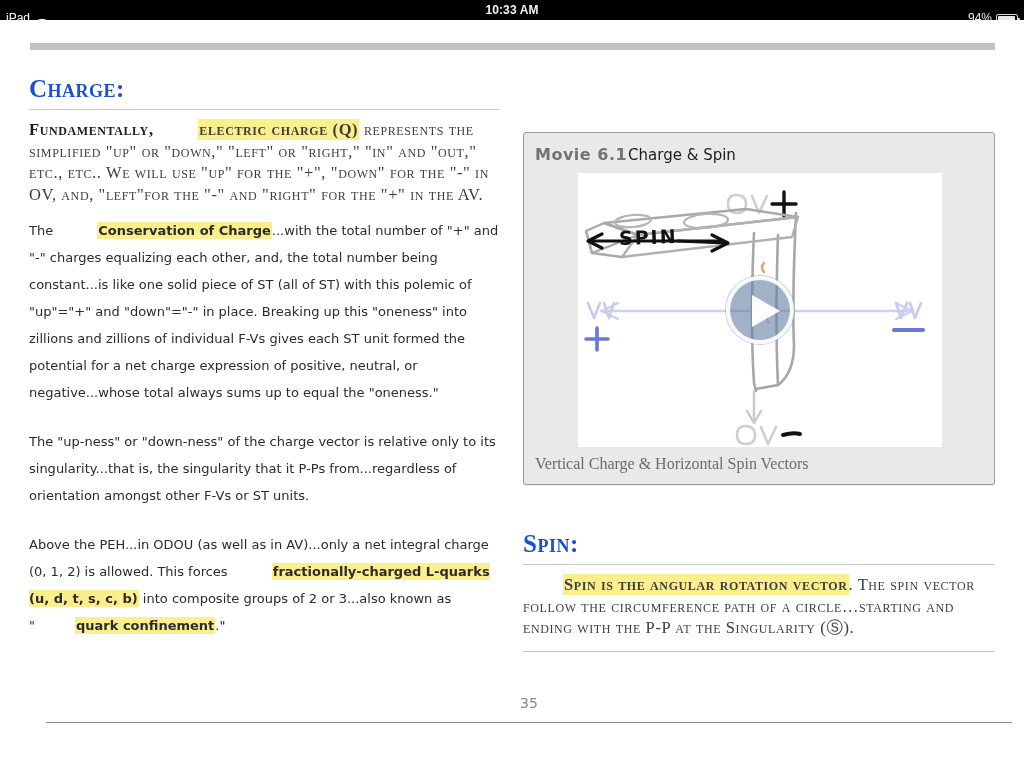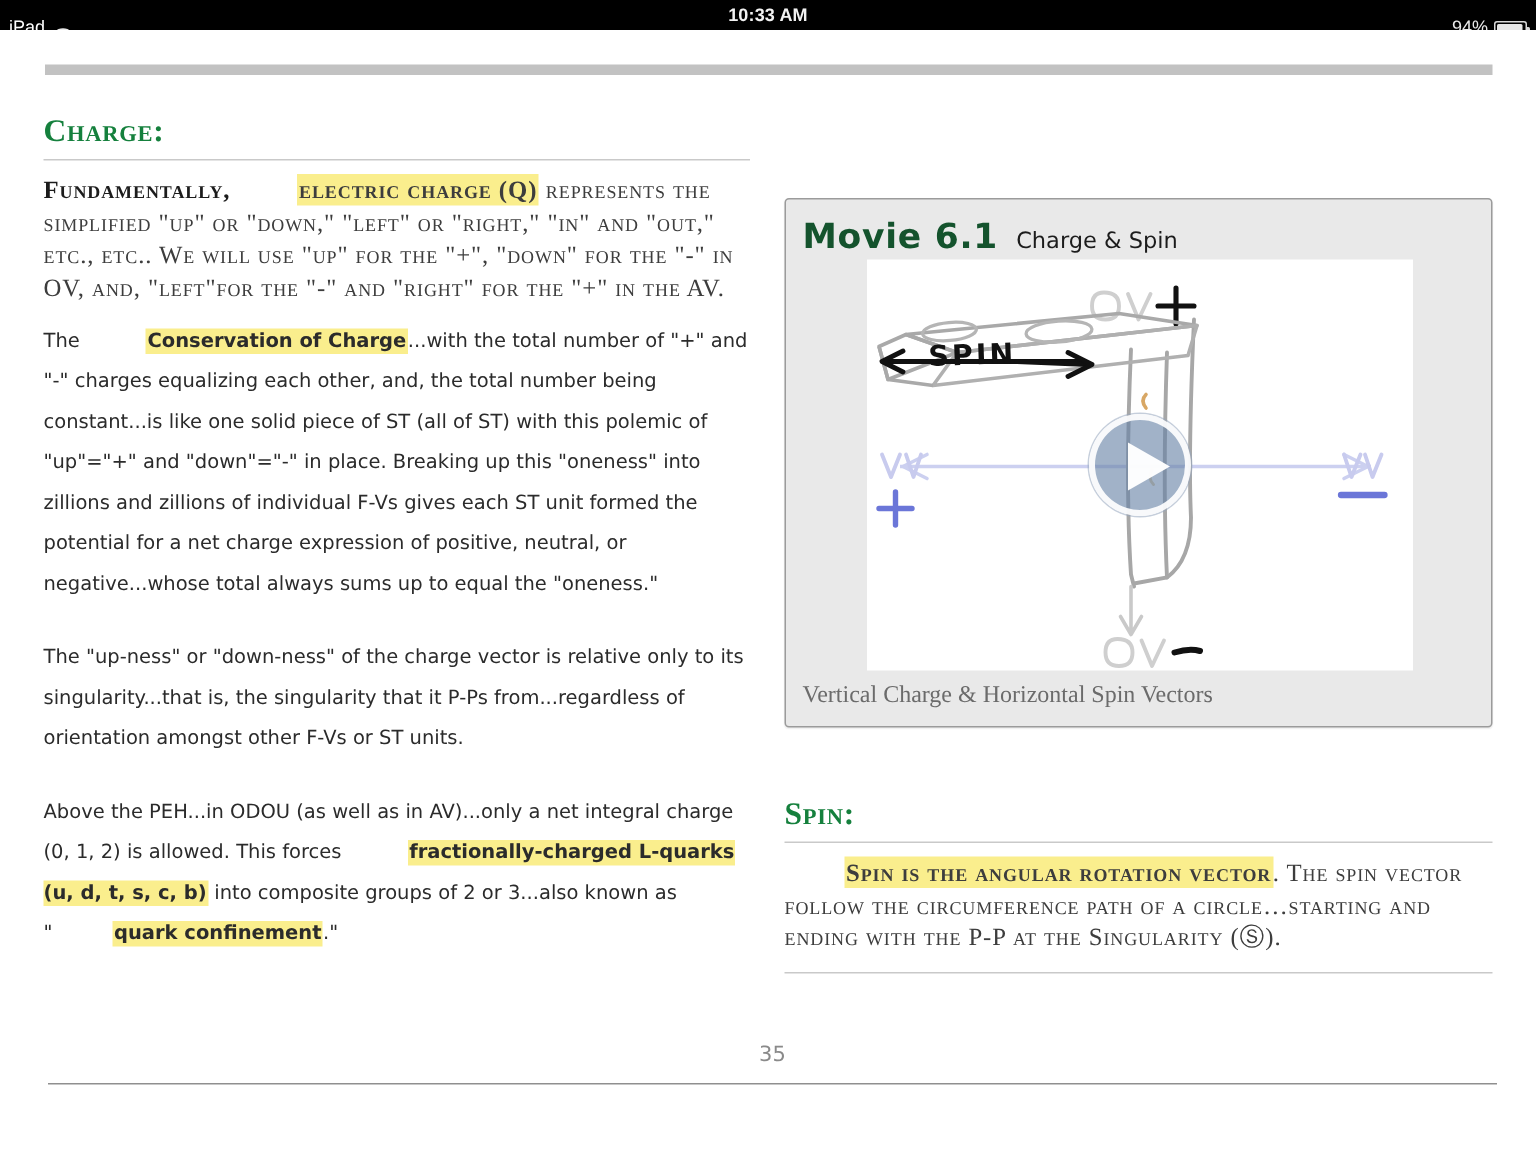--- a/index.html
+++ b/index.html
@@ -89,24 +89,24 @@
   
   #left-col {
     position: absolute;
     left: 29px; top: 55px;
     width: 471px;
   }
 
   
   .section-heading {
     font-family: "Liberation Serif", serif;
-    font-size: 21px;
+    font-size: 25px;
     font-weight: bold;
     font-variant: small-caps;
-    color: #15803d;
+    color: #1d4ed8;
     letter-spacing: 0.5px;
     padding-bottom: 6px;
   }
   .heading-rule {
     border: 0;
     border-top: 1px solid #c9c9c9;
     margin: 0 0 9px 0;
   }
   .bottom-rule {
     border: 0;
@@ -156,29 +156,29 @@
     border-radius: 3px;
     box-shadow: 0 1px 1px rgba(0,0,0,0.07);
   }
   #movie-header {
     position: absolute;
     left: 11px; top: 12px;
     font-family: "DejaVu Sans", "Liberation Sans", sans-serif;
     font-size: 16px;
   }
   #movie-label {
-    color: #14532d;
-    font-weight: bold;
-    font-size: 23px;
+    color: #737373;
+    font-weight: bold;
+    font-size: 16px;
     letter-spacing: 0.5px;
   }
   #movie-title {
     color: #1c1c1c;
     font-size: 15px;
-    margin-left: 12px;
+    margin-left: 1px;
   }
   #movie-stage {
     position: absolute;
     left: 54px; top: 40px;
     width: 364px; height: 274px;
     background: #ffffff;
     overflow: hidden;
   }
   #movie-caption {
     position: absolute;
@@ -214,21 +214,21 @@
   
   #spin-section {
     position: absolute;
     left: 523px; top: 510px;
     width: 472px;
   }
 
   
   #footer {
     position: absolute;
-    left: 32px; top: 675px;
+    left: 46px; top: 675px;
     width: 966px;
     text-align: center;
   }
   #page-number {
     font-family: "DejaVu Sans", "Liberation Sans", sans-serif;
     font-size: 14px;
     color: #8a8a8a;
     padding-bottom: 11px;
   }
   #footer-rule {

